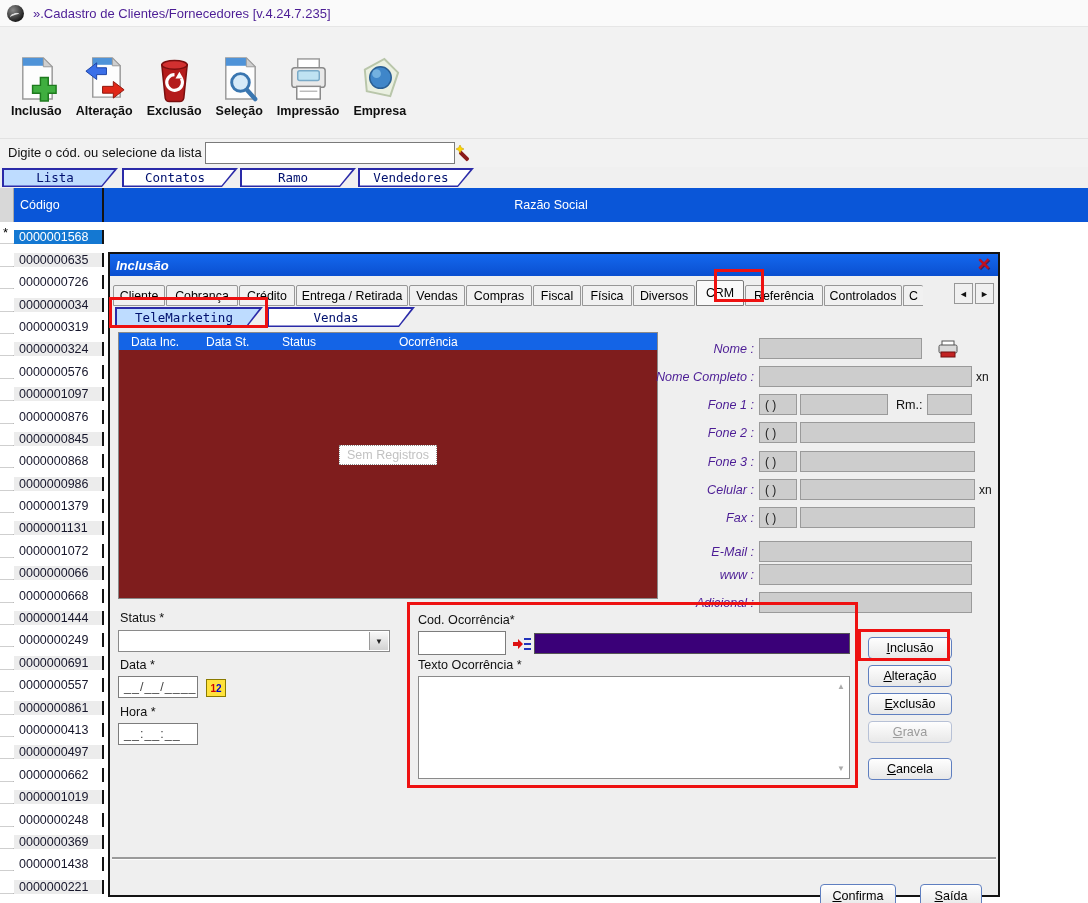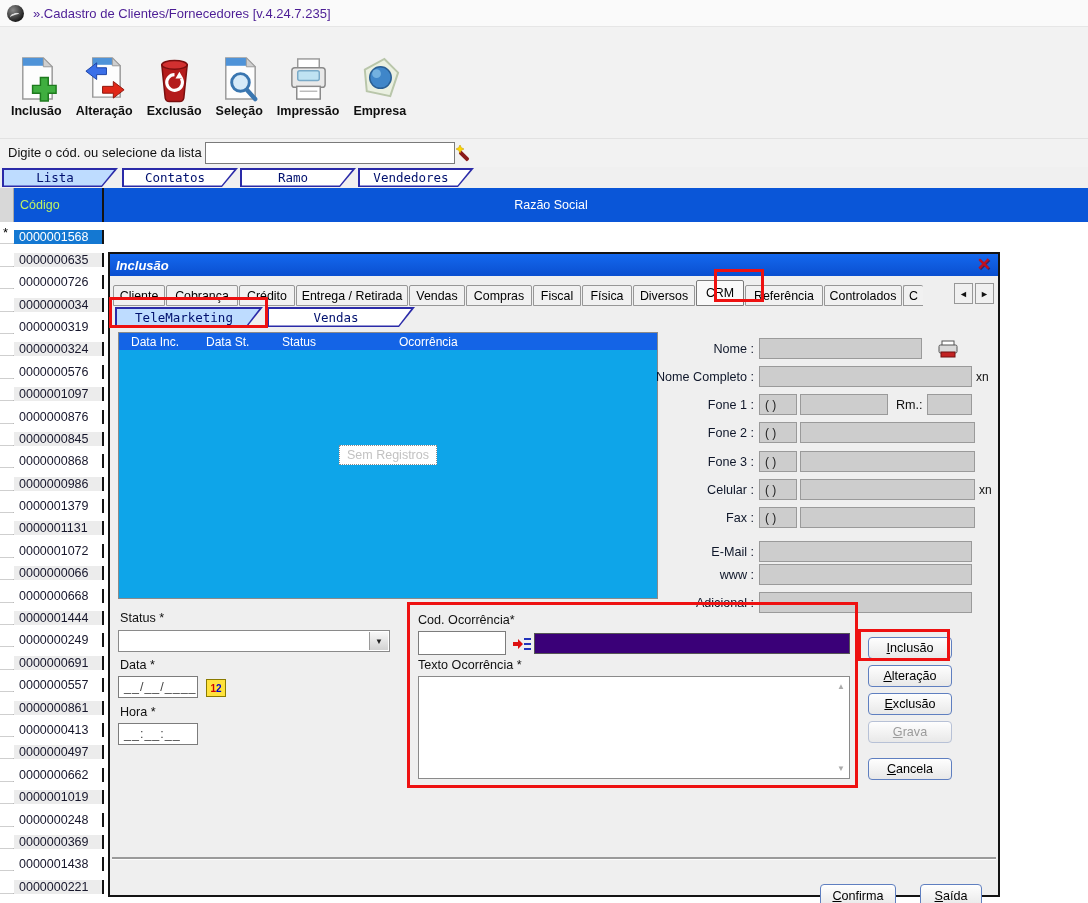--- a/index.html
+++ b/index.html
@@ -36,21 +36,21 @@
               font-family:"DejaVu Sans Mono",monospace;font-size:12.5px;color:#00106e;
               padding-right:10px;box-sizing:border-box;white-space:nowrap;}
   .ltab{position:absolute;top:1px;height:19px;width:116px;}
   .ltab[data-index="0"]{left:2px;}  .ltab[data-index="1"]{left:122px;}
   .ltab[data-index="2"]{left:240px;} .ltab[data-index="3"]{left:358px;}
   .ltab[data-index="0"]>span{background:var(--tab-active-blue,#bedcff);}
   
   #main-table{position:absolute;left:0;top:188px;width:100%;height:715px;background:#fff;}
   .thead{position:absolute;left:0;top:0;right:0;height:34px;display:flex;}
   .th-marker{width:14px;background:#d8d8d8;border-right:1px solid #a8a8a8;box-sizing:border-box;}
-  .th-code{width:90px;background:var(--header-blue,#0a56d8);color:#bef264;font-size:12.5px;display:flex;
+  .th-code{width:90px;background:var(--header-blue,#0a56d8);color:#ffffff;font-size:12.5px;display:flex;
            align-items:center;padding-left:6px;border-right:2px solid #131313;box-sizing:border-box;}
   .th-razao{flex:1;background:var(--header-blue,#0a56d8);color:#fff;font-size:12.5px;display:flex;
             align-items:center;justify-content:center;padding-right:90px;box-sizing:border-box;}
   .tbody{position:absolute;left:0;top:34px;right:0;bottom:0;overflow:hidden;}
   .trow{display:flex;height:22.4px;align-items:flex-end;}
   .cell-marker{width:14px;background:#d8d8d8;border-right:1px solid #a8a8a8;border-bottom:1px solid #cfcfcf;box-sizing:border-box;}
   .cell-code{width:90px;font-size:12.5px;display:flex;align-items:center;padding-left:5px;
              border-right:2px solid #131313;box-sizing:border-box;color:#17172c;background:#fff;}
   .cell-razao{flex:1;background:#fff;}
   .trow.ri-odd .cell-code,.trow.ri-odd .cell-razao{background:#ececec;}
@@ -72,32 +72,32 @@
   .dtab[data-index="6"]{width:48px;}  .dtab[data-index="7"]{width:50px;}  .dtab[data-index="8"]{width:62px;}
   .dtab[data-index="9"]{width:48px;height:26px;background:#f9f9f9;border-color:#7a7a7a;}
   .dtab[data-index="10"]{width:78px;} .dtab[data-index="11"]{width:78px;} .dtab[data-index="12"]{width:20px;border-right:none;}
   .tab-scroll{position:absolute;right:4px;top:29px;display:flex;}
   .tsbtn{width:17px;height:19px;border:1px solid #979797;background:#f0f0f0;display:flex;align-items:center;
          justify-content:center;font-size:9px;color:#111;margin-left:2px;cursor:pointer;}
   .subtabs{position:absolute;left:5px;top:53px;height:20px;display:flex;}
   .stab{width:148px;height:20px;margin-right:4px;}
   .stab[data-index="0"]>span{background:var(--tab-active-blue,#bedcff);}
   
-  .crm-grid{position:absolute;left:8px;top:78px;width:540px;height:267px;background:#0ea5e9;border:1px solid #8a8a8a;box-sizing:border-box;}
+  .crm-grid{position:absolute;left:8px;top:78px;width:540px;height:267px;background:#7f1d1d;border:1px solid #8a8a8a;box-sizing:border-box;}
   .grid-head{height:17px;background:var(--grid-header-blue,#1464e6);display:flex;align-items:center;color:#fff;font-size:12px;}
   .gcol{box-sizing:border-box;white-space:nowrap;}
   .gcol[data-index="0"]{padding-left:12px;width:87px;}
   .gcol[data-index="1"]{width:76px;}
   .gcol[data-index="2"]{width:117px;}
   .gcol[data-index="3"]{flex:1;}
   .grid-empty{position:absolute;left:50%;top:46%;transform:translate(-50%,-50%);font-size:12.5px;color:#c2c2c2;
               border:1px dotted #8e8e8e;padding:2px 7px;background:#fff;white-space:nowrap;}
   
   .crow{position:absolute;left:430px;width:462px;height:23px;display:flex;align-items:center;}
-  .crow .clabel{width:219px;text-align:right;font-size:12.6px;color:#0f172a;padding-right:5px;box-sizing:border-box;white-space:nowrap;}
+  .crow .clabel{width:219px;text-align:right;font-size:12.6px;color:#4c1d95;padding-right:5px;box-sizing:border-box;white-space:nowrap;font-style:italic;}
   .gfield{background:#cdcdcd;border:1px solid #9a9a9a;height:21px;box-sizing:border-box;}
   .f-nome{width:163px;} .f-wide{width:213px;} .f-phone1{width:88px;} .f-phone{width:175px;} .f-rm{width:45px;}
   .f-paren{width:38px;display:flex;align-items:center;padding-left:5px;font-size:12px;color:#222;margin-right:3px;
            background:#cdcdcd;border:1px solid #9a9a9a;height:21px;box-sizing:border-box;}
   .rm-label{font-size:12.6px;margin:0 4px 0 8px;color:#101010;}
   .suffix{font-size:12px;margin-left:4px;color:#101010;}
   .printer-sm{margin-left:15px;}
   .r0{top:83px;} .r1{top:111px;} .r2{top:139px;} .r3{top:167px;} .r4{top:196px;}
   .r5{top:224px;} .r6{top:252px;} .r7{top:286px;} .r8{top:309px;} .r9{top:337px;}
   

